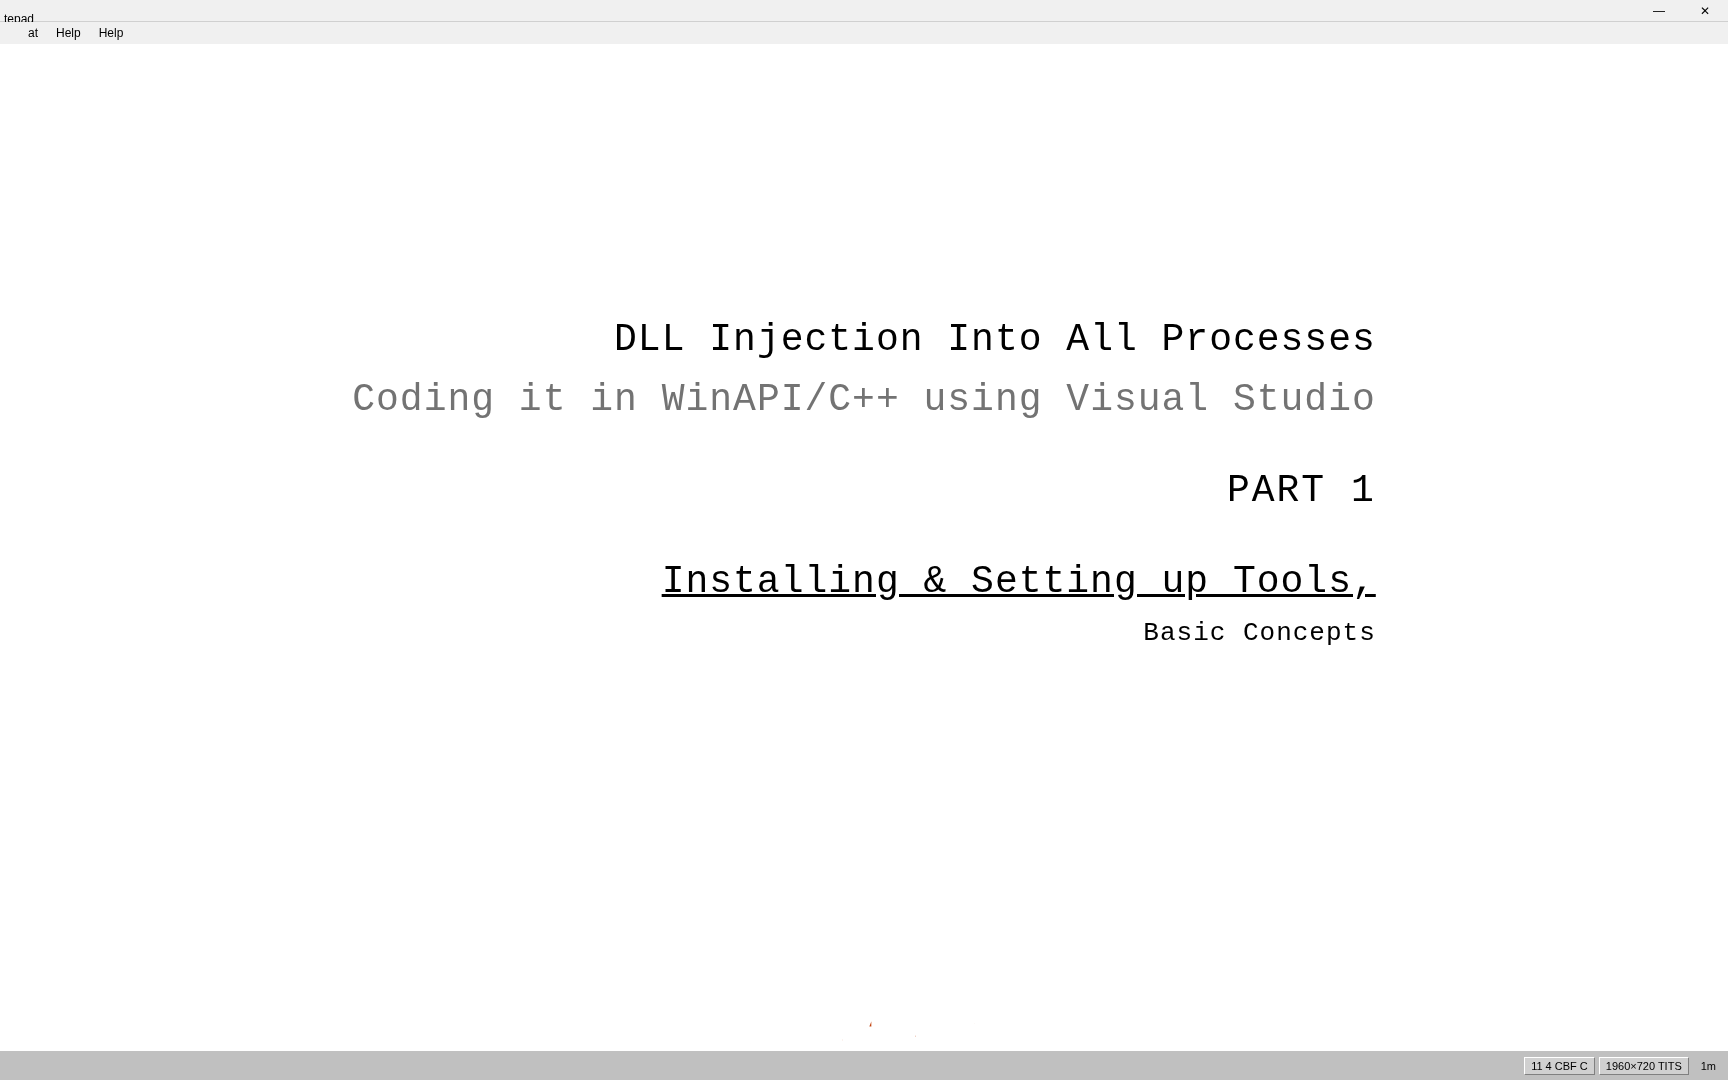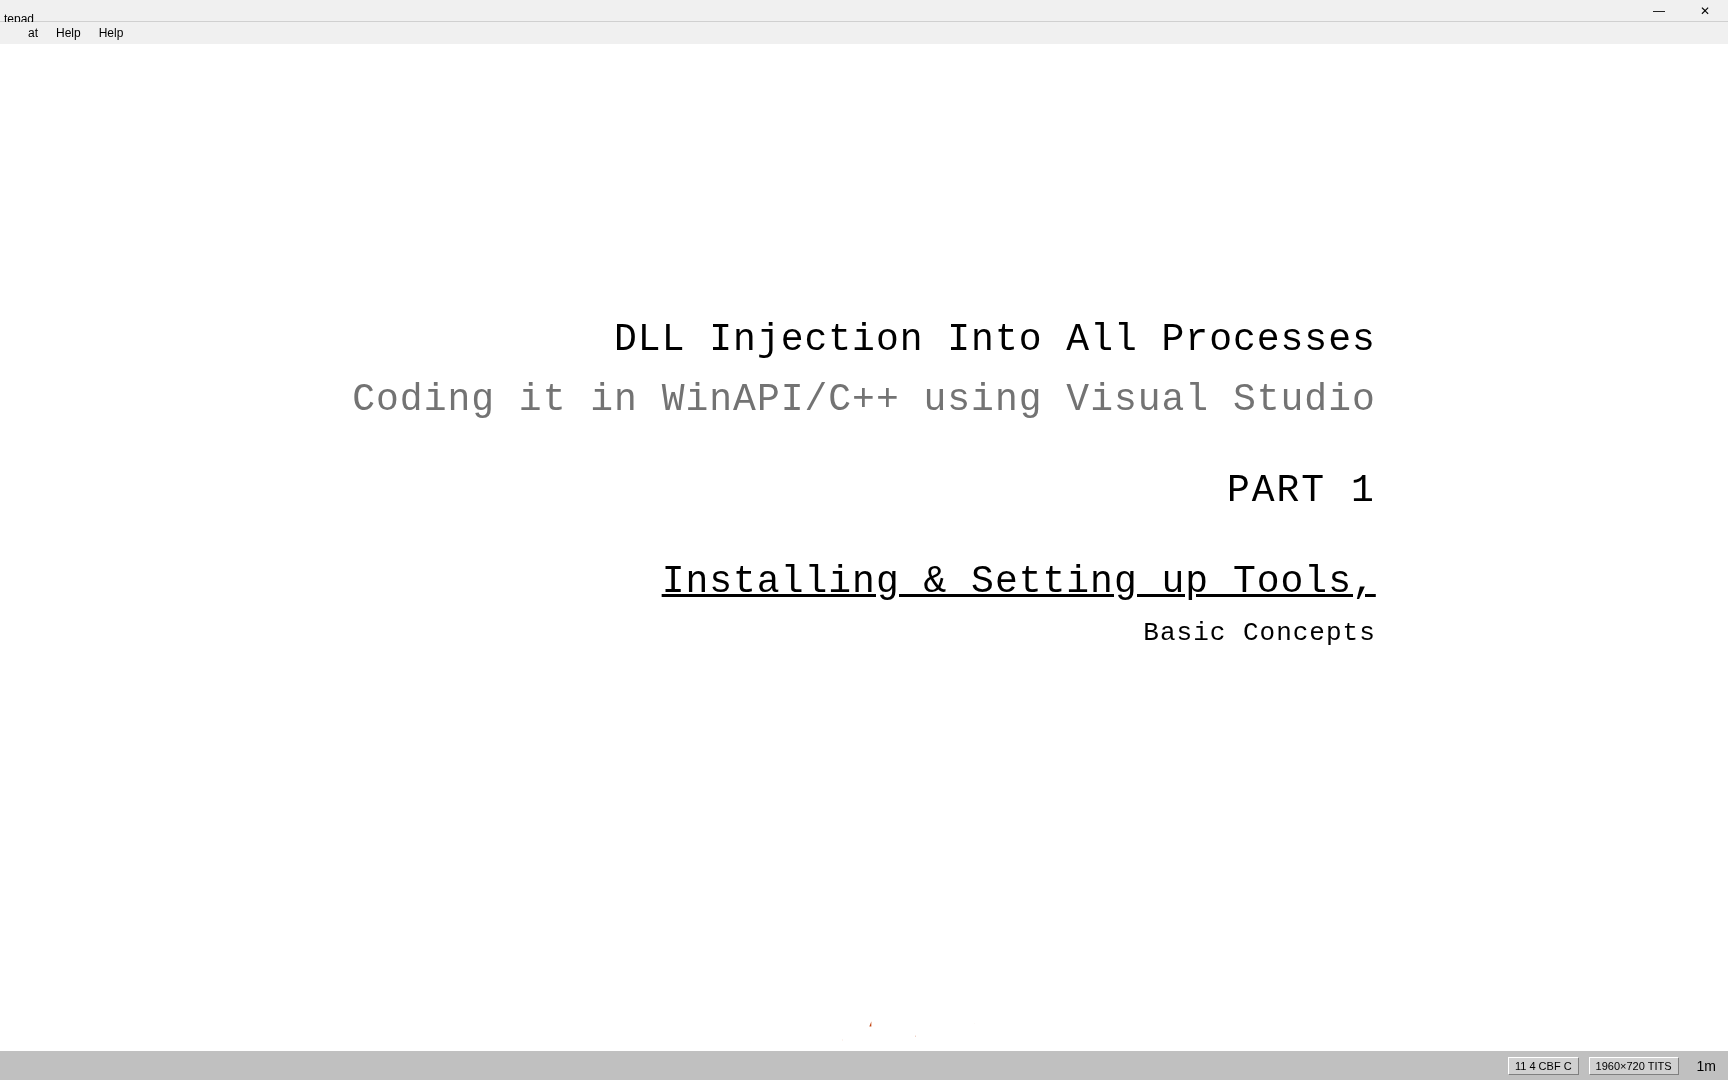--- a/index.html
+++ b/index.html
@@ -174,40 +174,40 @@
       border-top: 1px solid #ffffff;
       display: flex;
       align-items: center;
       justify-content: flex-end;
       padding: 0 4px;
     }
 
     .taskbar-right {
       display: flex;
       align-items: center;
-      gap: 10px;
+      gap: 4px;
       font-size: 11px;
       font-family: 'Segoe UI', sans-serif;
       padding-left: 12px;
     }
 
     .taskbar-item {
       background: #d0d0d0;
       border: 1px solid #808080;
       border-top-color: #ffffff;
       border-left-color: #ffffff;
       padding: 2px 6px;
       font-size: 11px;
       color: #000;
     }
 
     .taskbar-clock {
       background: #c0c0c0;
       padding: 2px 8px;
-      font-size: 14px;
+      font-size: 11px;
       color: #000;
     }
   </style>
 </head>
 <body>
 
 <div class="title-bar">
   <span class="title-bar-text">tepad</span>
   <div class="title-bar-controls">
     <button class="title-bar-btn">—</button>

